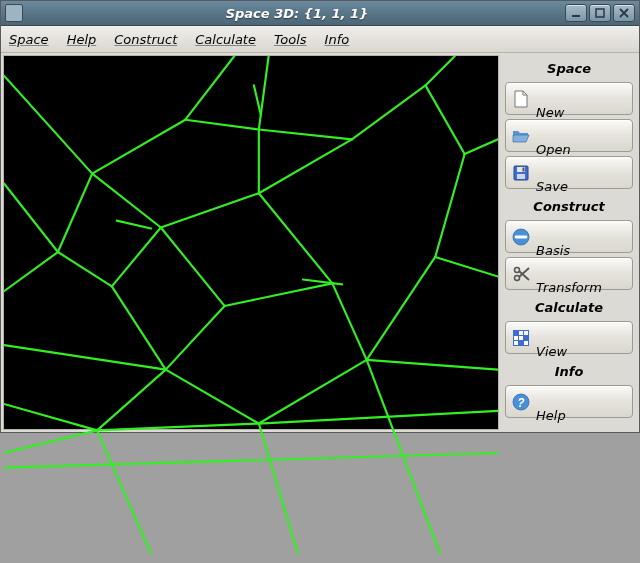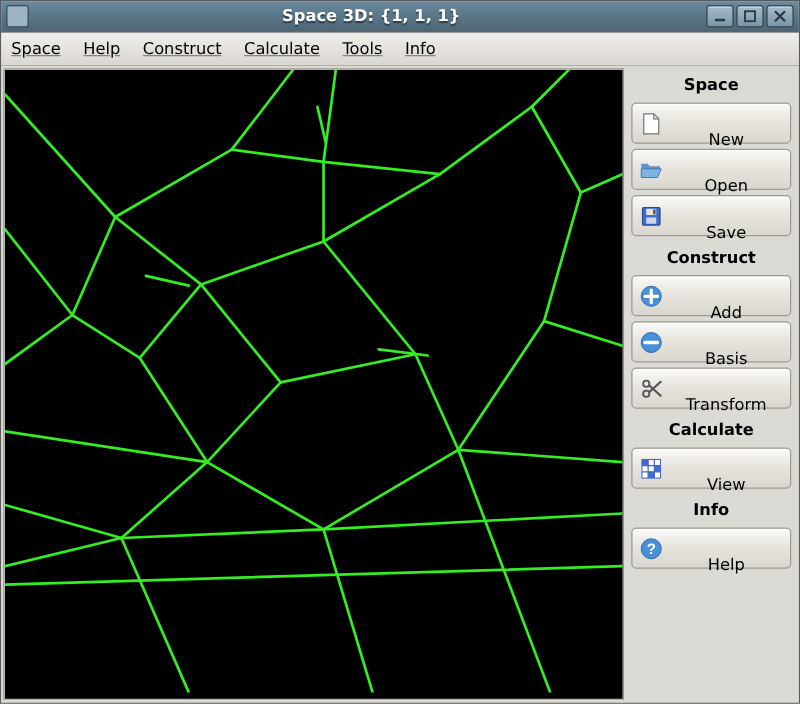--- a/index.html
+++ b/index.html
@@ -8,26 +8,27 @@
     width: 640px;
     height: 563px;
     overflow: hidden;
     font-family: "DejaVu Sans", "Liberation Sans", Arial, sans-serif;
     font-size: 13px;
     background: #a0a0a0;
     color: #000;
   }
   .window {
     width: 640px;
-    height: 563px;
+    height: 433px;
     display: flex;
     flex-direction: column;
     background: #dcdad5;
     border: 1px solid #5a5a5a;
     box-sizing: border-box;
+    font-style: italic;
   }
   
   .titlebar {
     height: 24px;
     background: linear-gradient(to bottom, #6b8aa0 0%, #597687 50%, #4d6675 100%);
     color: #fff;
     display: flex;
     align-items: center;
     font-weight: bold;
     font-size: 13px;
@@ -121,21 +122,21 @@
     border-radius: 4px;
     box-shadow: inset 0 1px 0 #fff;
     cursor: default;
   }
   .btn .ic {
     width: 18px; height: 18px;
     display:flex; align-items:center; justify-content:center;
   }
   .btn .lbl {
     flex: 1;
-    text-align: center;
+    text-align: left;
     margin-top: 28px;
   }
 </style>
 </head>
 <body>
 
 <div class="window">
 
   <div class="titlebar">
     <div class="app-icon"></div>
@@ -256,29 +257,20 @@
               <rect x="4" y="2" width="8" height="5" fill="#e5e5e5"></rect>
               <rect x="4" y="9" width="8" height="5" fill="#cfd6e8"></rect>
               <rect x="9.5" y="2.5" width="2" height="4" fill="#555"></rect>
             </svg>
         </span>
         <span class="lbl">Save</span>
       </div>
 
       <div class="group-hdr">Construct</div>
 
-      <div class="btn">
-        <span class="ic">
-          <svg width="18" height="18">
-              <circle cx="9" cy="9" r="8" fill="#4a90d9" stroke="#2d6aab" stroke-width="0.8"></circle>
-              <path d="M9 4 v10 M4 9 h10" stroke="#fff" stroke-width="2.6" stroke-linecap="round"></path>
-            </svg>
-        </span>
-        <span class="lbl">Add</span>
-      </div>
 
       <div class="btn">
         <span class="ic">
           <svg width="18" height="18">
               <circle cx="9" cy="9" r="8" fill="#4a90d9" stroke="#2d6aab" stroke-width="0.8"></circle>
               <path d="M4 9 h10" stroke="#fff" stroke-width="2.8" stroke-linecap="round"></path>
             </svg>
         </span>
         <span class="lbl">Basis</span>
       </div>

